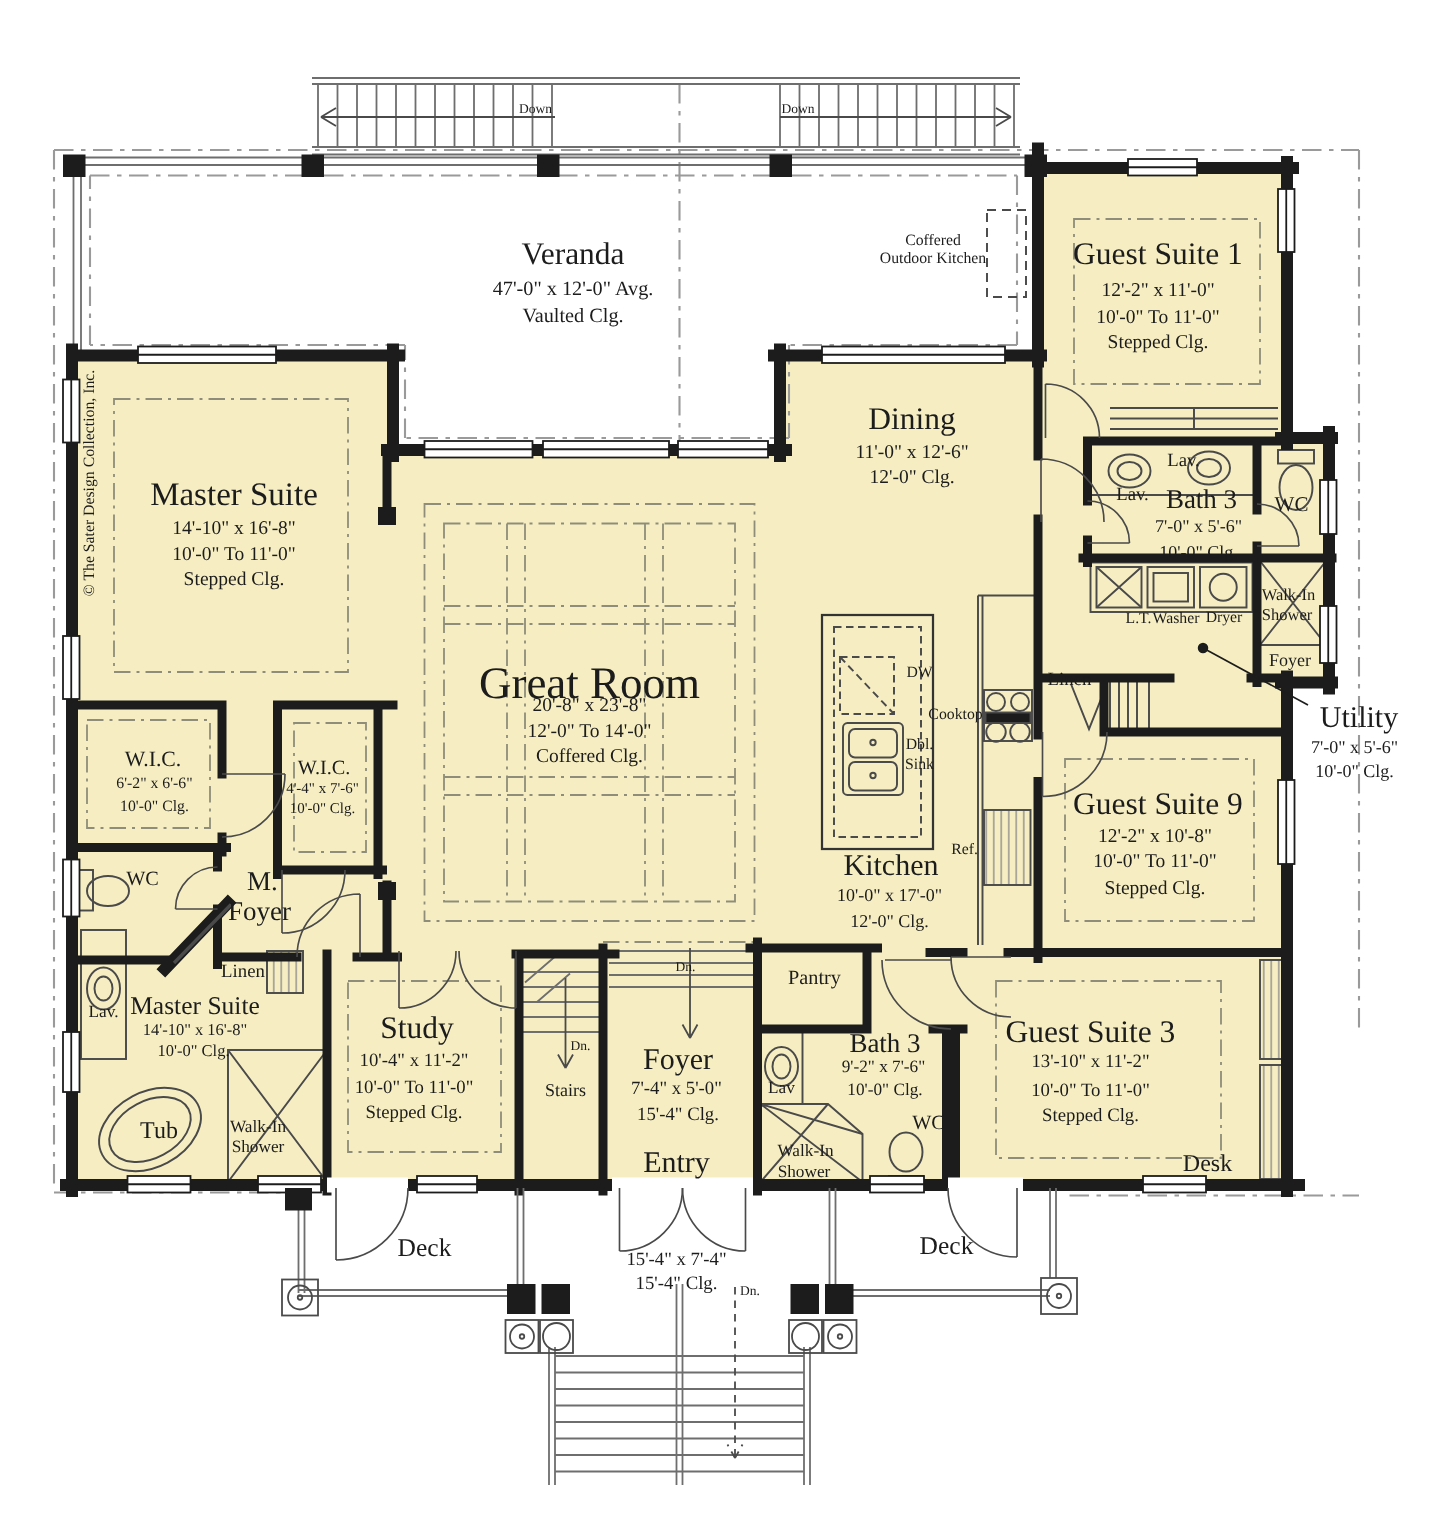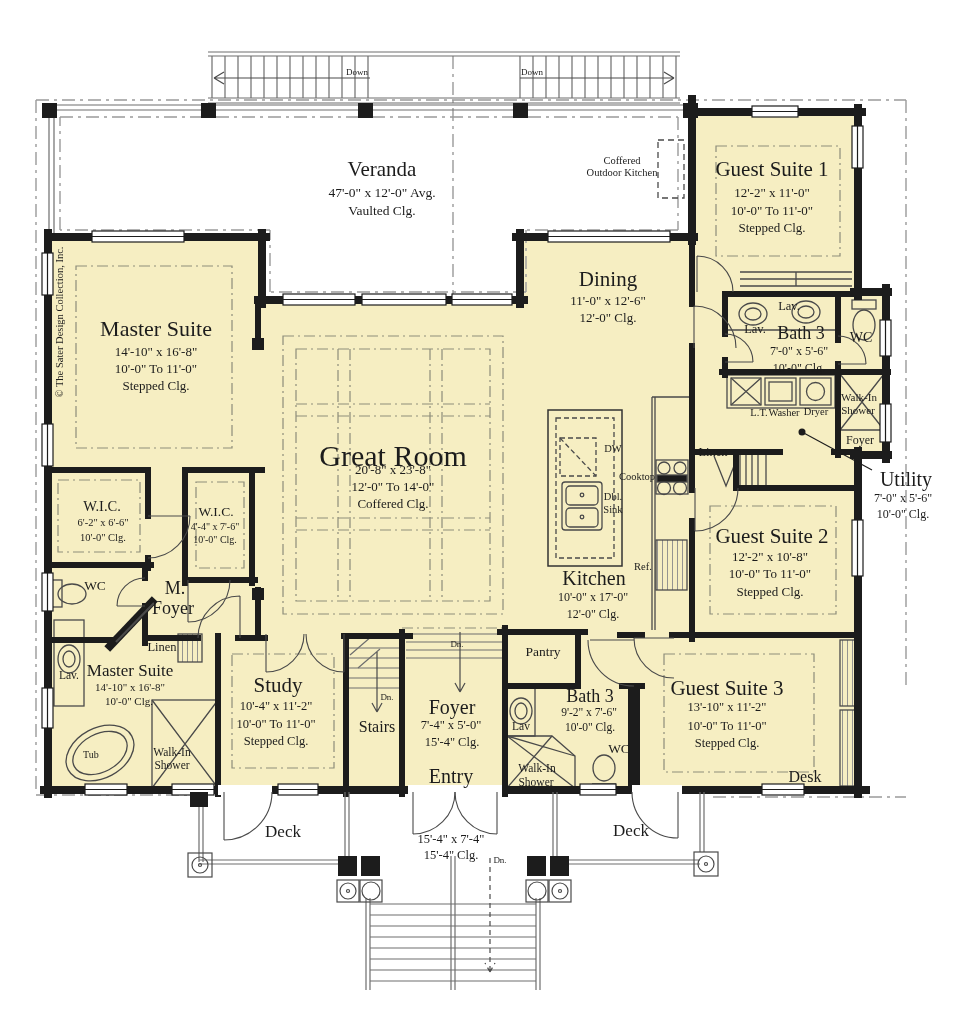--- a/index.html
+++ b/index.html
@@ -348,21 +348,21 @@
 <div class="lbl" style="left:816px;top:412px;font-size:10.5px">Dryer</div>
 <div class="lbl" style="left:859px;top:398px;font-size:11px">Walk-In</div>
 <div class="lbl" style="left:858px;top:411px;font-size:11px">Shower</div>
 <div class="lbl" style="left:860px;top:440px;font-size:12px">Foyer</div>
 
 <div class="lbl" style="left:906px;top:479px;font-size:20px">Utility</div>
 <div class="lbl" style="left:903px;top:498px;font-size:12px">7'-0" x 5'-6"</div>
 <div class="lbl" style="left:903px;top:514px;font-size:12px">10'-0" Clg.</div>
 <div class="lbl" style="left:713px;top:453px;font-size:12.5px">Linen</div>
 
-<div class="lbl" style="left:772px;top:536px;font-size:21px">Guest Suite 2</div>
+<div class="lbl" style="left:772px;top:536px;font-size:21px">Guest Suite 9</div>
 <div class="lbl" style="left:770px;top:557px;font-size:13px">12'-2" x 10'-8"</div>
 <div class="lbl" style="left:770px;top:574px;font-size:13px">10'-0" To 11'-0"</div>
 <div class="lbl" style="left:770px;top:592px;font-size:13px">Stepped Clg.</div>
 
 <div class="lbl" style="left:613px;top:449px;font-size:10.5px">DW</div>
 <div class="lbl" style="left:637px;top:477px;font-size:10.5px">Cooktop</div>
 <div class="lbl" style="left:613px;top:497px;font-size:10.5px">Dbl.</div>
 <div class="lbl" style="left:613px;top:510px;font-size:10.5px">Sink</div>
 <div class="lbl" style="left:643px;top:567px;font-size:10.5px">Ref.</div>
 
@@ -379,30 +379,30 @@
 
 <div class="lbl" style="left:95px;top:586px;font-size:13.5px">WC</div>
 <div class="lbl" style="left:175px;top:588px;font-size:18px">M.</div>
 <div class="lbl" style="left:173px;top:608px;font-size:18px">Foyer</div>
 <div class="lbl" style="left:162px;top:648px;font-size:12.5px">Linen</div>
 
 <div class="lbl" style="left:130px;top:671px;font-size:17px">Master Suite</div>
 <div class="lbl" style="left:130px;top:688px;font-size:11px">14'-10" x 16'-8"</div>
 <div class="lbl" style="left:129px;top:702px;font-size:11px">10'-0" Clg.</div>
 <div class="lbl" style="left:69px;top:675px;font-size:11.5px">Lav.</div>
-<div class="lbl" style="left:91px;top:755px;font-size:10px">Tub</div>
+<div class="lbl" style="left:106px;top:755px;font-size:16px">Tub</div>
 <div class="lbl" style="left:172px;top:752px;font-size:11.5px">Walk-In</div>
 <div class="lbl" style="left:172px;top:765px;font-size:11.5px">Shower</div>
 
 <div class="lbl" style="left:278px;top:685px;font-size:21px">Study</div>
 <div class="lbl" style="left:276px;top:707px;font-size:12.5px">10'-4" x 11'-2"</div>
 <div class="lbl" style="left:276px;top:725px;font-size:12.5px">10'-0" To 11'-0"</div>
 <div class="lbl" style="left:276px;top:742px;font-size:12.5px">Stepped Clg.</div>
 
-<div class="lbl" style="left:377px;top:727px;font-size:16px">Stairs</div>
+<div class="lbl" style="left:377px;top:727px;font-size:12px">Stairs</div>
 <div class="lbl" style="left:387px;top:698px;font-size:9px">Dn.</div>
 <div class="lbl" style="left:457px;top:645px;font-size:9px">Dn.</div>
 
 <div class="lbl" style="left:452px;top:707px;font-size:20px">Foyer</div>
 <div class="lbl" style="left:451px;top:726px;font-size:12.5px">7'-4" x 5'-0"</div>
 <div class="lbl" style="left:452px;top:743px;font-size:12.5px">15'-4" Clg.</div>
 
 <div class="lbl" style="left:543px;top:652px;font-size:13.5px">Pantry</div>
 <div class="lbl" style="left:590px;top:696px;font-size:18px">Bath 3</div>
 <div class="lbl" style="left:589px;top:712px;font-size:11.5px">9'-2" x 7'-6"</div>

